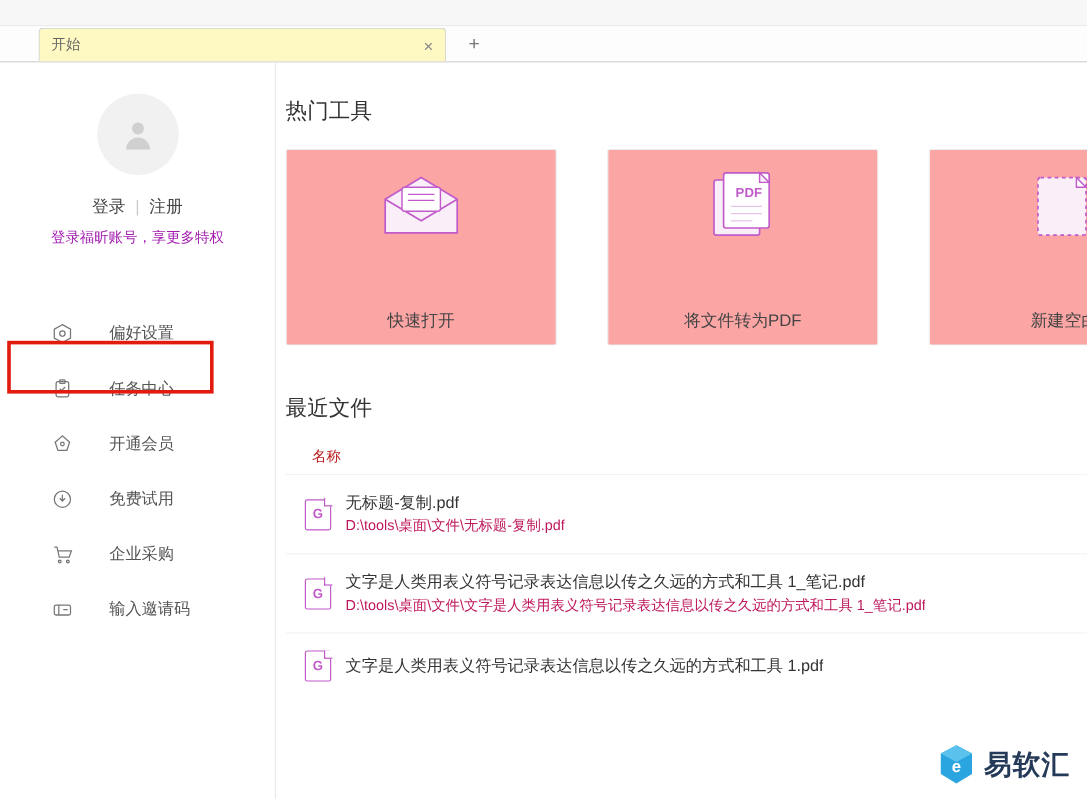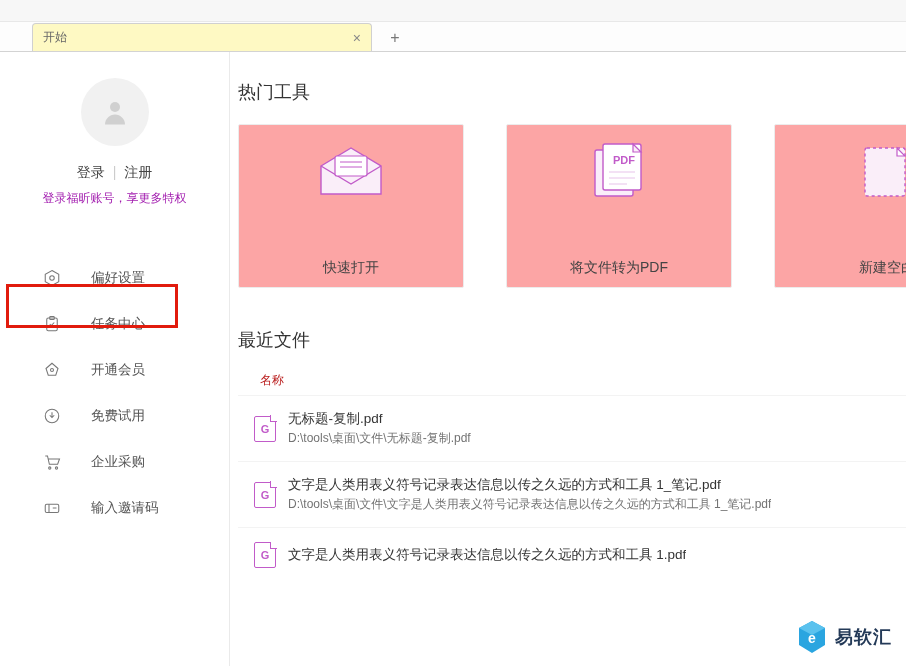--- a/index.html
+++ b/index.html
@@ -202,37 +202,37 @@
     content: "";
     position: absolute;
     top: -1.5px; right: -1.5px;
     width: 6px; height: 6px;
     border-left: 1.5px solid #c15bc9;
     border-bottom: 1.5px solid #c15bc9;
     background: #fff;
   }
   .file-texts { display: flex; flex-direction: column; gap: 2px; min-width: 0; }
   .file-name { font-size: 13.5px; color: #333; white-space: nowrap; overflow: hidden; text-overflow: ellipsis; }
-  .file-path { font-size: 12px; color: #737373; white-space: nowrap; overflow: hidden; text-overflow: ellipsis; }
+  .file-path { font-size: 12px; color: #be185d; white-space: nowrap; overflow: hidden; text-overflow: ellipsis; }
 
   .watermark {
     position: absolute;
     right: 14px;
     bottom: 12px;
     display: flex;
     align-items: center;
     gap: 8px;
     z-index: 100;
   }
   .wm-logo {
     width: 30px; height: 34px;
     position: relative;
   }
   .wm-text {
-    font-size: 18px;
+    font-size: 23px;
     font-weight: 700;
     color: #243a58;
     letter-spacing: 1px;
     text-align: center;
   }
 </style>
 </head>
 <body>
 
 <div class="topbar"></div>

